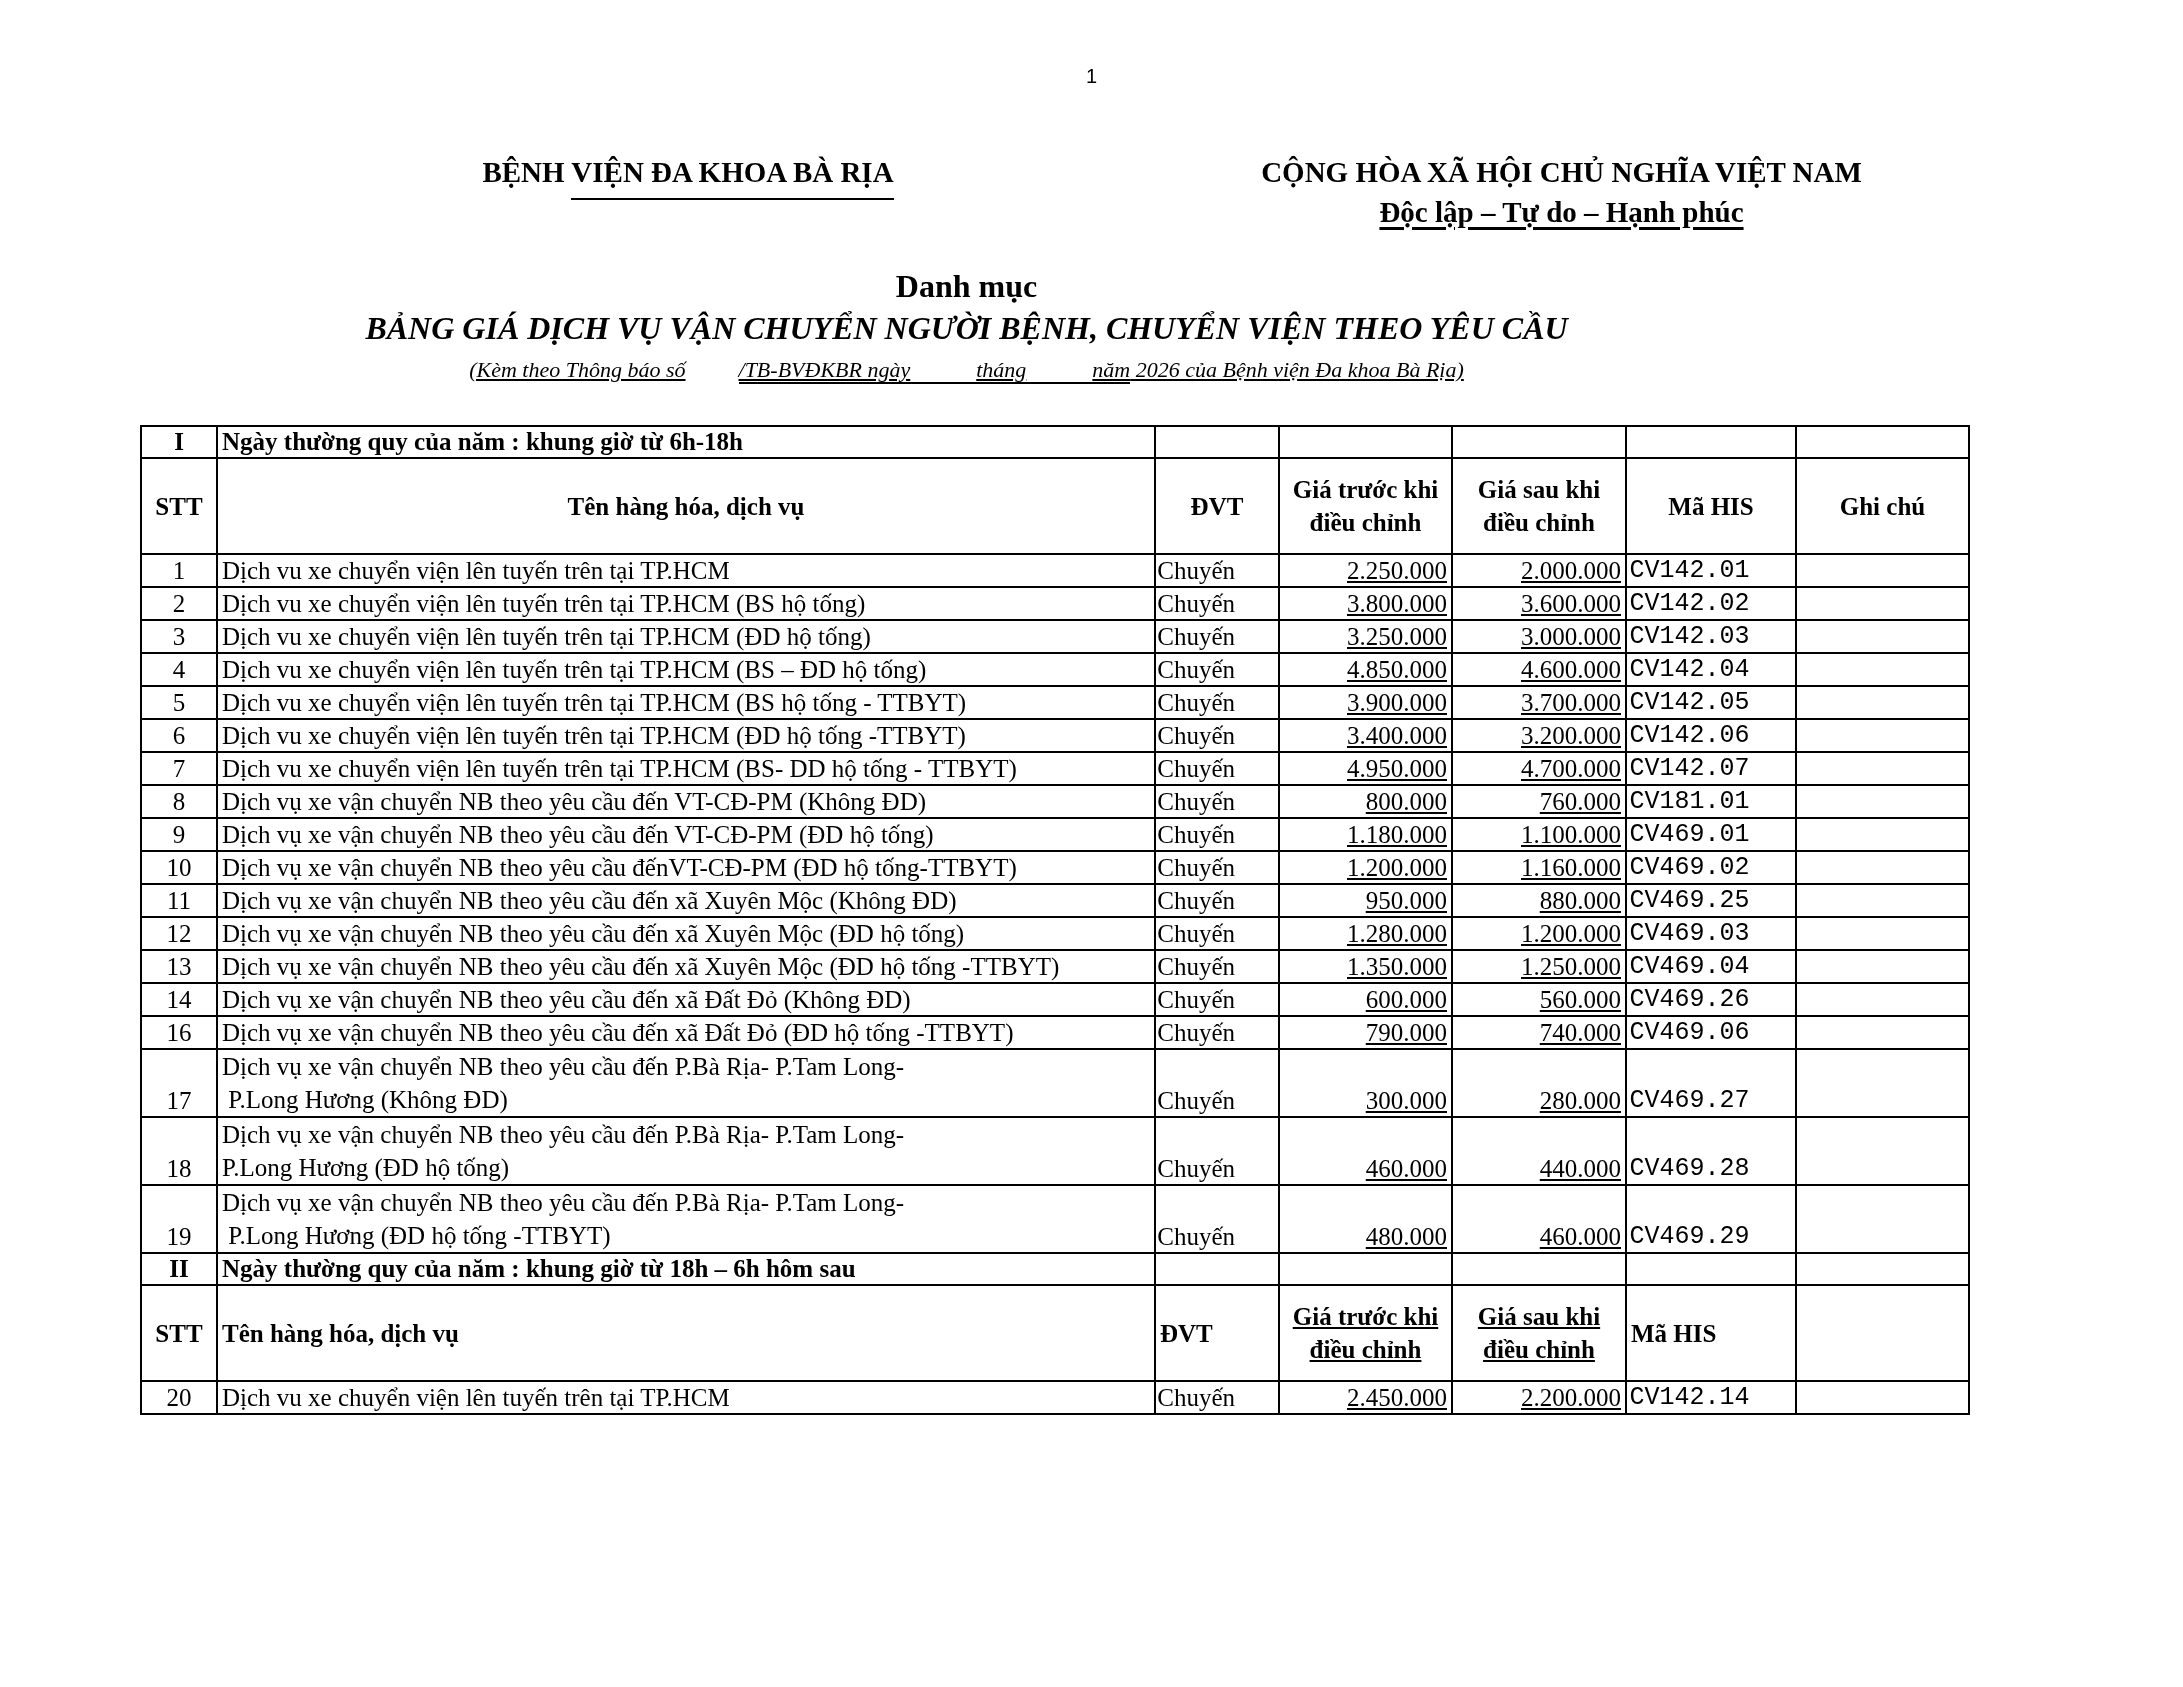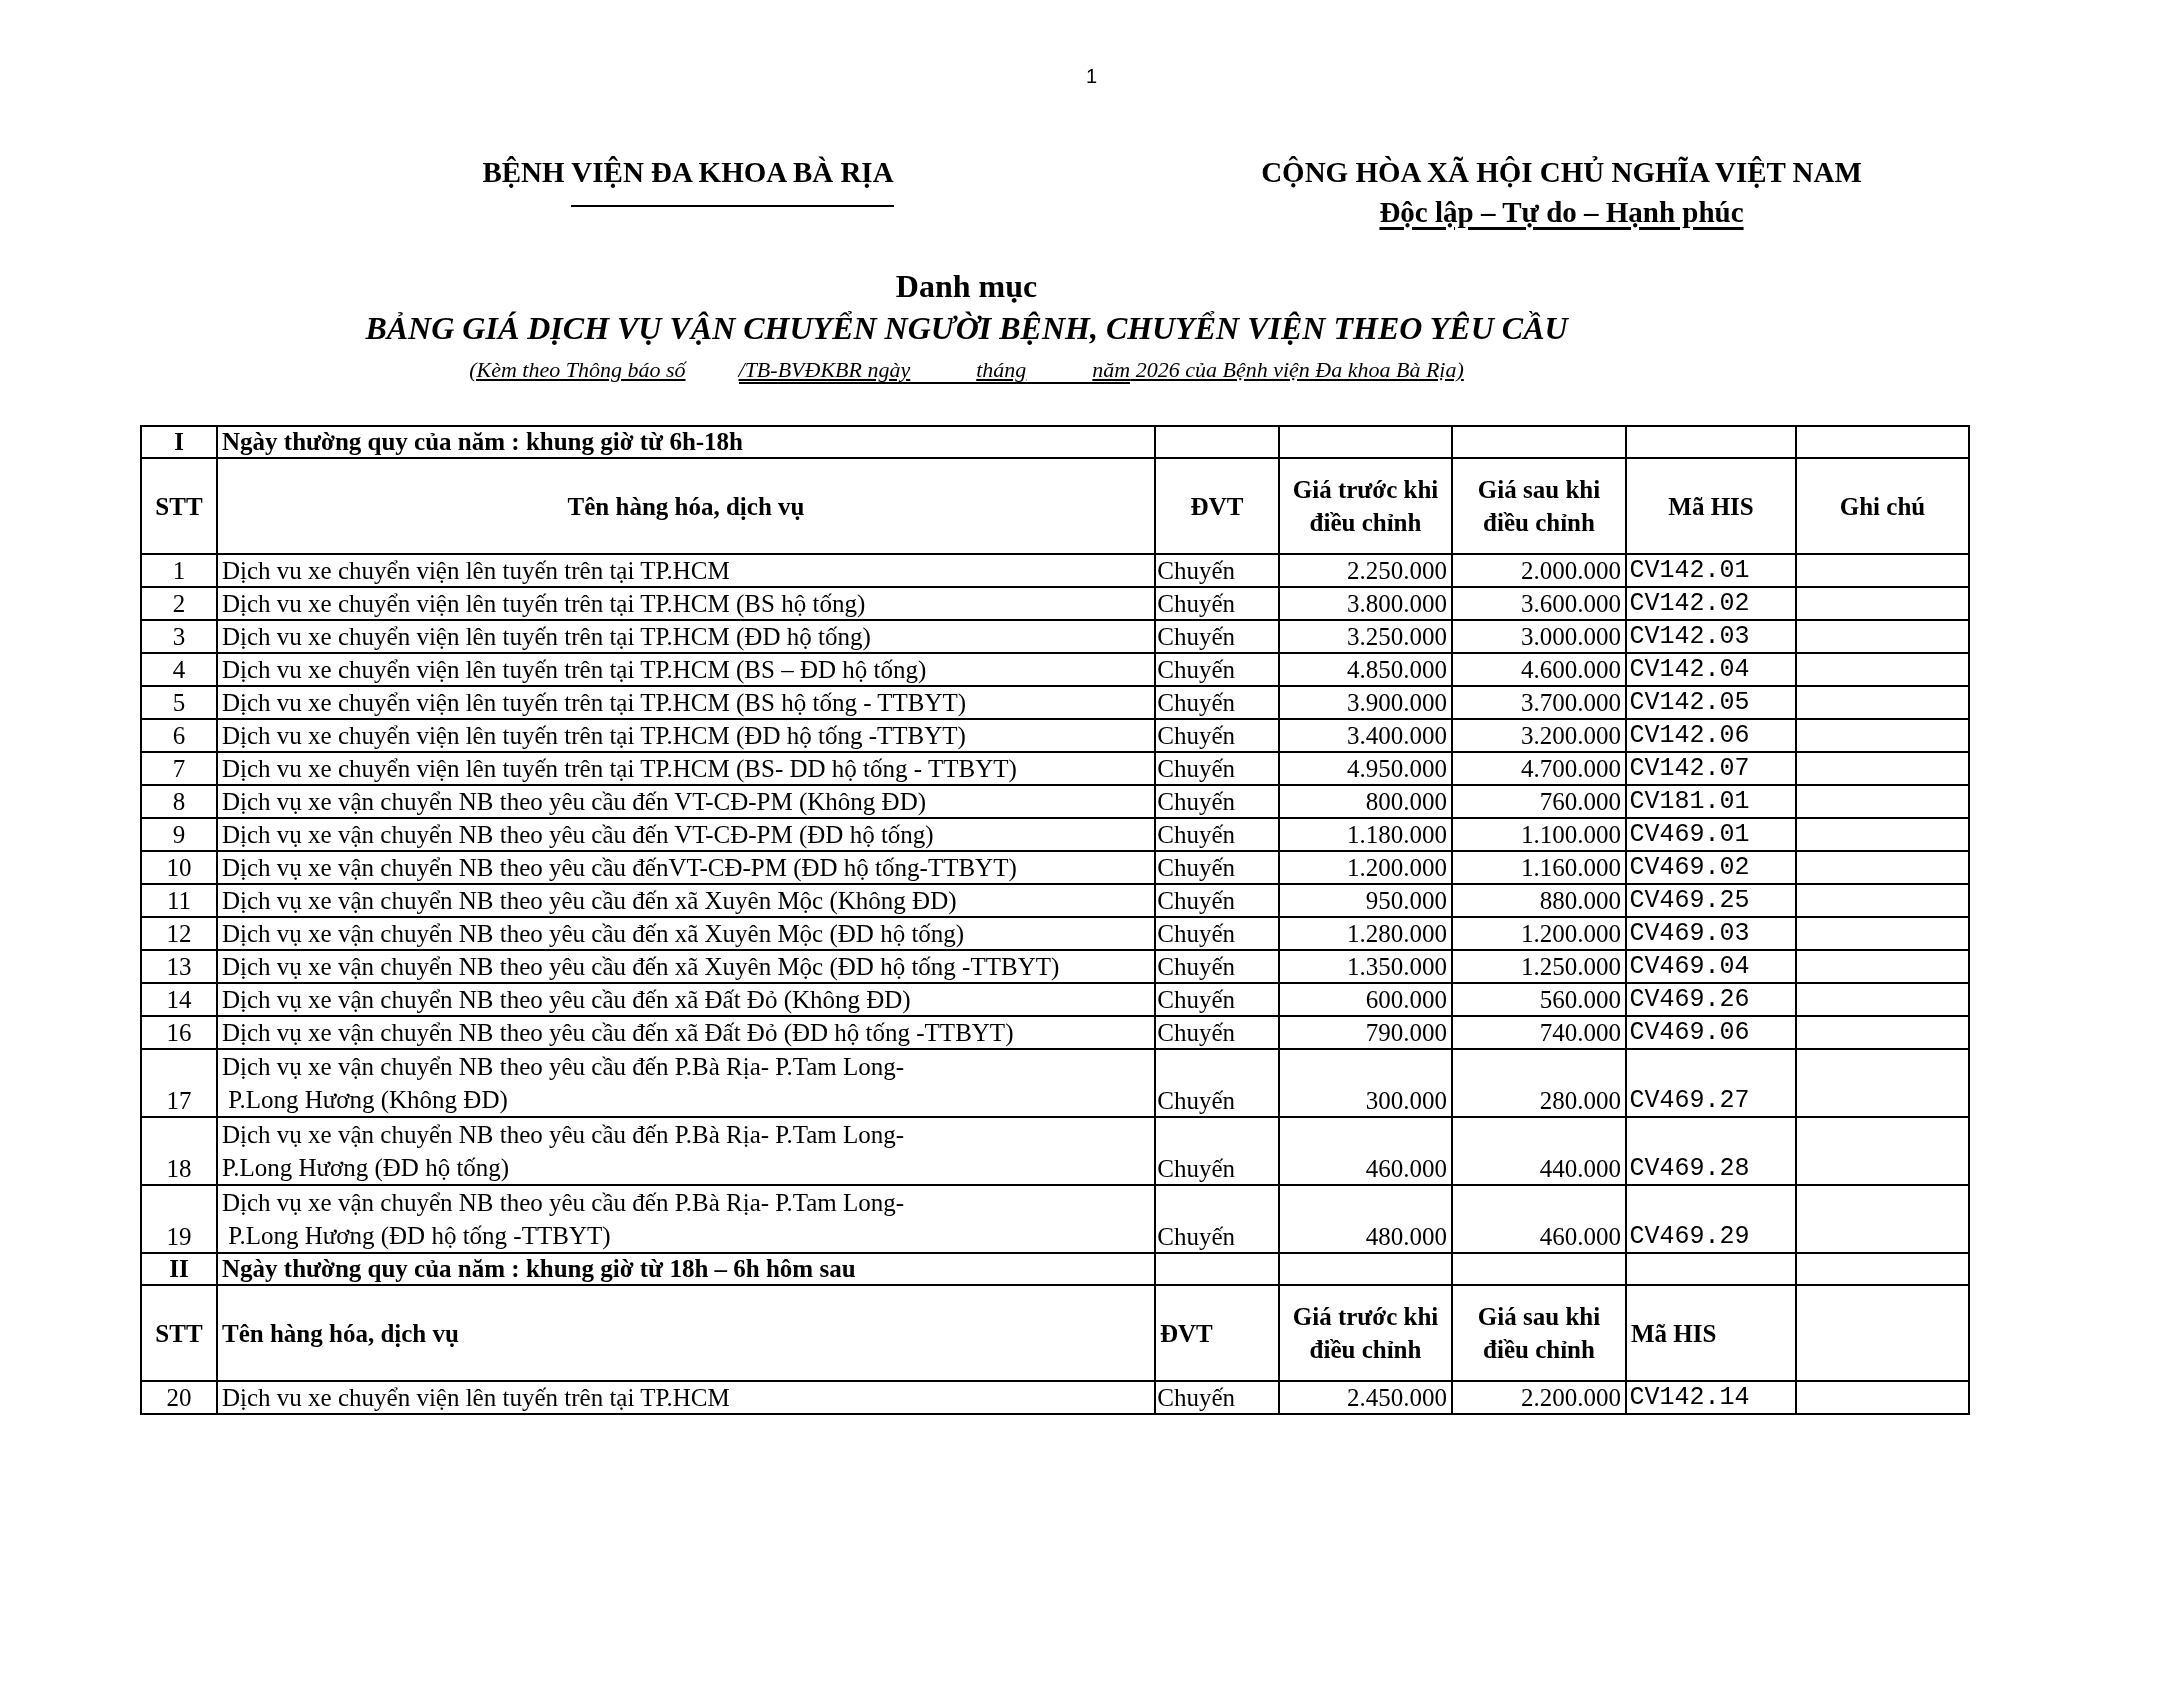--- a/index.html
+++ b/index.html
@@ -10,21 +10,21 @@
   .page-num {
     position: absolute; top: 65px; left: 0; width: 2183px; text-align: center;
     font-family: "Liberation Sans", "DejaVu Sans", sans-serif; font-size: 20px;
   }
   .hdr-left, .hdr-right { position: absolute; text-align: center; }
   .hdr-left { left: 410px; width: 556px; top: 152px; }
   .hdr-right { left: 1244px; width: 635px; top: 152px; }
   .hdr-line1 { font-size: 29px; line-height: 40px; }
   .hdr-right .hdr-line1 { font-weight: bold; }
   .hdr-line2 { font-size: 29px; line-height: 40px; font-weight: bold; }
-  .hdr-left .hdr-line2 .u { border-bottom: 2px solid #000; padding-bottom: 17px; }
+  .hdr-left .hdr-line2 .u { border-bottom: 2px solid #000; padding-bottom: 10px; }
   .hdr-right .hdr-line2 { text-decoration: underline; text-decoration-thickness: 2.6px; text-underline-offset: 5.3px; }
 
   .title-block { position: absolute; left: 0; width: 1933px; top: 265px; text-align: center; }
   .title1 { font-size: 32px; font-weight: bold; line-height: 42px; }
   .title2 { font-size: 32px; font-weight: bold; line-height: 42px; font-style: italic; }
   .title3 { font-size: 22px; font-style: italic; line-height: 42px; text-decoration: underline; }
   .title3 .u { border-bottom: 2px solid #000; }
   .gap { display: inline-block; }
 
   table.price {
@@ -47,21 +47,21 @@
   tr.sec td { height: 30px; font-weight: bold; }
   tr.sec td.stt { text-align: center; }
   tr.head td { height: 94px; font-weight: bold; white-space: normal; line-height: 33px; }
   tr.head.centered td { text-align: center; }
   tr.head.left td { text-align: left; }
   tr.head.left td.stt, tr.head.left td.num { text-align: center; }
   tr.row td { height: 31px; }
   tr.row.tall td { height: 65px; vertical-align: bottom; }
   tr.row.tall td.name { white-space: normal; line-height: 33px; vertical-align: middle; }
   td.stt { text-align: center; }
-  td.num { text-align: right; }
+  td.num { text-align: right; text-decoration: underline; }
   td.dvt { text-align: left; padding-left: 1.3px !important; margin-left: 11px; }
   td.his { padding-left: 2.6px !important; font-family: Liberation Mono, monospace; }
 </style>
 </head>
 <body>
 
 <div class="page-num">1</div>
 
 <div class="hdr-left">
   <div class="hdr-line2"><span>BỆNH </span><span class="u">VIỆN ĐA KHOA BÀ RỊA</span></div>

